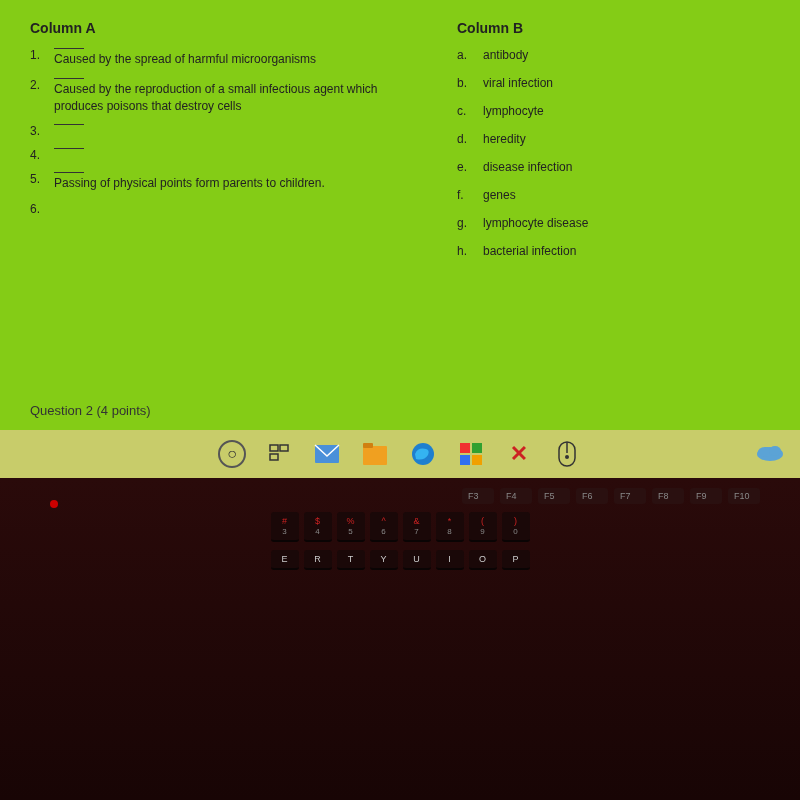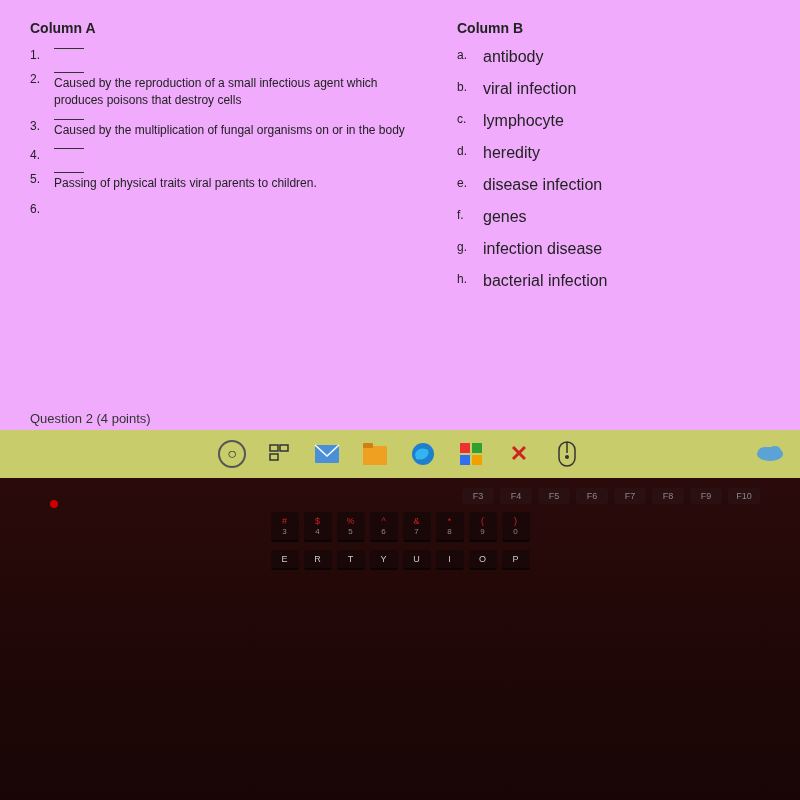--- a/index.html
+++ b/index.html
@@ -8,21 +8,21 @@
       height: 800px;
       overflow: hidden;
       background: #1a0a0a;
       font-family: Arial, sans-serif;
     }
 
     
     .paper {
       width: 800px;
       height: 430px;
-      background: #f0abfc;
+      background: #84cc16;
       padding: 20px 30px 9px 30px;
       position: relative;
     }
 
     .columns-wrapper {
       display: flex;
       gap: 0;
     }
 
     .column-a {
@@ -85,27 +85,27 @@
     }
 
     .b-letter {
       min-width: 20px;
       font-size: 12px;
       color: #222;
       margin-right: 6px;
     }
 
     .b-text {
-      font-size: 16px;
+      font-size: 12px;
       color: #222;
     }
 
     .question-label {
       position: absolute;
-      bottom: 4px;
+      bottom: 12px;
       left: 30px;
       font-size: 13px;
       color: #333;
       font-weight: normal;
     }
 
     
     .taskbar {
       width: 800px;
       height: 48px;
@@ -130,21 +130,21 @@
       color: #222;
     }
 
     .fn-key {
       background: #2a1010;
       color: #888;
       font-size: 9px;
       padding: 3px 6px;
       border-radius: 3px;
       min-width: 32px;
-      text-align: center;
+      text-align: left;
     }
 
     .key {
       background: #1a0808;
       color: #ccc;
       font-size: 9px;
       padding: 4px 6px;
       border-radius: 3px;
       min-width: 28px;
       text-align: center;
@@ -163,20 +163,21 @@
 
     <div class="column-a">
       <div class="column-header">Column A</div>
 
       <div class="col-a-item">
         <div class="item-line">
           <div style="display:flex;align-items:flex-start;">
             <span class="item-number">1.</span>
             <div>
               <div class="blank-line"></div>
+              <span class="item-text">Caused by the spread of harmful microorganisms</span>
             </div>
           </div>
         </div>
       </div>
 
       <div class="col-a-item">
         <div class="item-line">
           <div style="display:flex;align-items:flex-start;">
             <span class="item-number">2.</span>
             <div>
@@ -186,21 +187,20 @@
           </div>
         </div>
       </div>
 
       <div class="col-a-item">
         <div class="item-line">
           <div style="display:flex;align-items:flex-start;">
             <span class="item-number">3.</span>
             <div>
               <div class="blank-line"></div>
-              <span class="item-text">Caused by the multiplication of fungal organisms on or in the body</span>
             </div>
           </div>
         </div>
       </div>
 
       <div class="col-a-item">
         <div class="item-line">
           <div style="display:flex;align-items:flex-start;">
             <span class="item-number">4.</span>
             <div>
@@ -209,21 +209,21 @@
           </div>
         </div>
       </div>
 
       <div class="col-a-item">
         <div class="item-line">
           <div style="display:flex;align-items:flex-start;">
             <span class="item-number">5.</span>
             <div>
               <div class="blank-line"></div>
-              <span class="item-text">Passing of physical traits viral parents to children.</span>
+              <span class="item-text">Passing of physical points form parents to children.</span>
             </div>
           </div>
         </div>
       </div>
 
       <div class="col-a-item">
         <div class="item-line">
           <div style="display:flex;align-items:flex-start;">
             <span class="item-number">6.</span>
           </div>
@@ -253,21 +253,21 @@
       <div class="col-b-item">
         <span class="b-letter">e.</span>
         <span class="b-text">disease infection</span>
       </div>
       <div class="col-b-item">
         <span class="b-letter">f.</span>
         <span class="b-text">genes</span>
       </div>
       <div class="col-b-item">
         <span class="b-letter">g.</span>
-        <span class="b-text">infection disease</span>
+        <span class="b-text">lymphocyte disease</span>
       </div>
       <div class="col-b-item">
         <span class="b-letter">h.</span>
         <span class="b-text">bacterial infection</span>
       </div>
     </div>
   </div>
 
   <div class="question-label">Question 2 (4 points)</div>
 </div>

